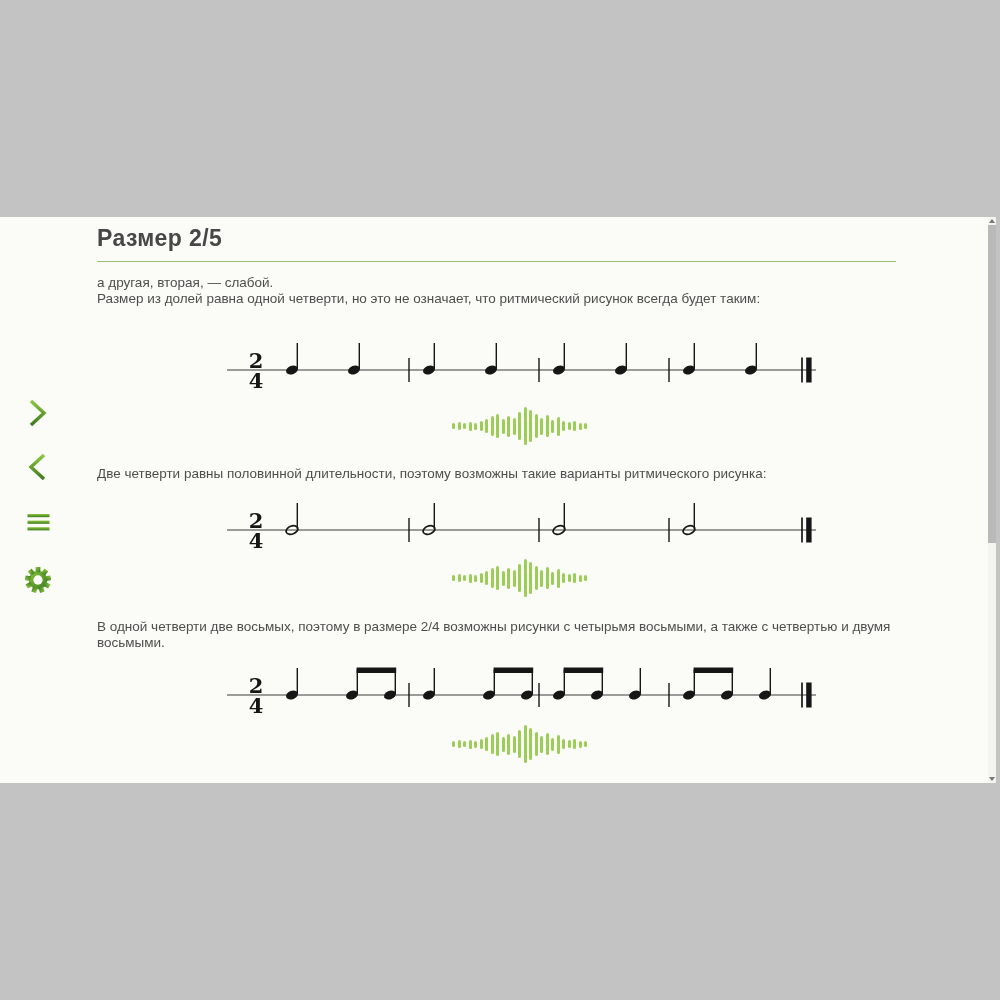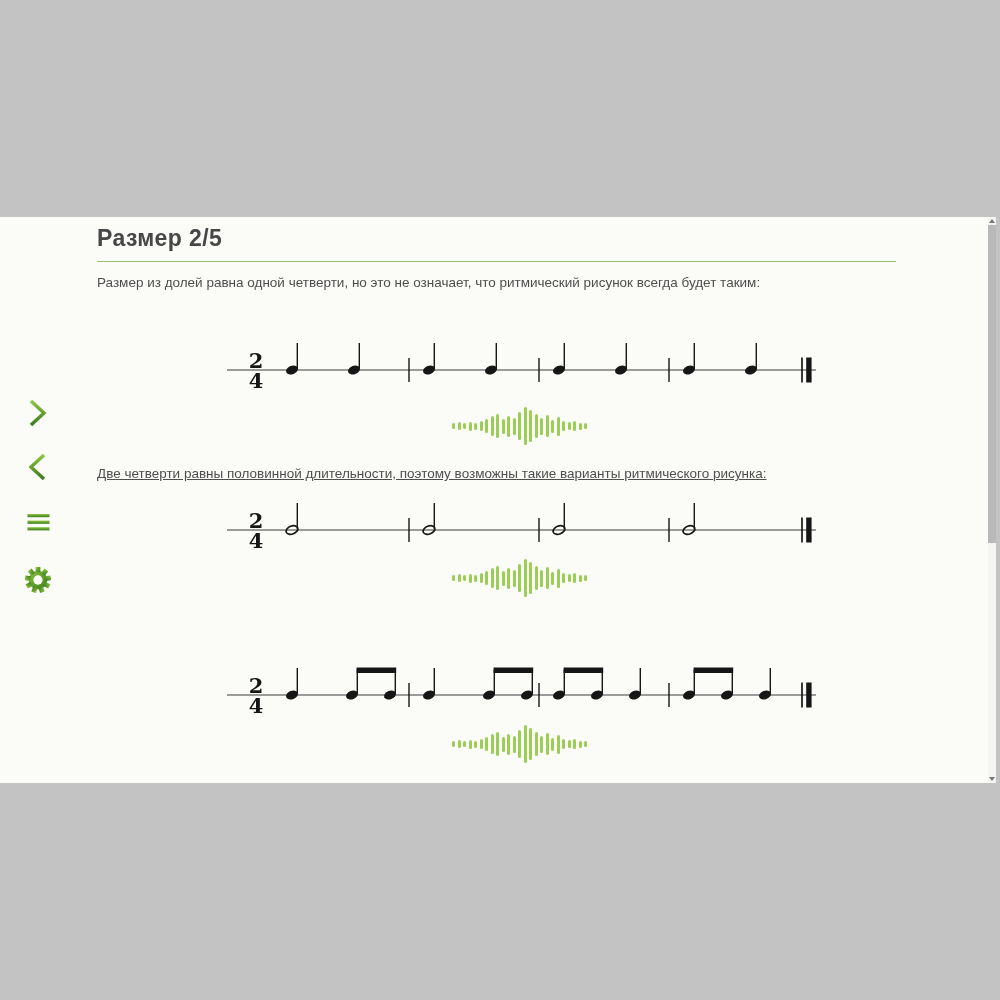--- a/index.html
+++ b/index.html
@@ -20,21 +20,21 @@
   .divider{
     position:absolute;left:97px;top:44px;width:799px;height:1px;
     background:var(--divider,#9cbe74);
   }
   .para{
     position:absolute;left:97px;
     font-size:13.5px;line-height:15.8px;color:var(--text,#4e4e4e);
     white-space:nowrap;
   }
   .p1{top:58px;}
-  .p2{top:249px;text-decoration:underline;}
+  .p2{top:249px;}
   .p3{top:402px;}
   .stave{position:absolute;left:225px;width:594px;height:56px;}
   .s1{top:121px;}
   .s2{top:281px;}
   .s3{top:446px;}
   .wf{
     position:absolute;left:452px;height:46px;
     display:flex;align-items:center;gap:2.5px;cursor:pointer;
   }
   .wf1{top:186px;}
@@ -63,20 +63,21 @@
   .sb-arrow.down{bottom:2px;border-top:4px solid #777;}
 </style>
 </head>
 <body style="--backdrop: #c3c3c3; --pagebg: #fbfbf8; --title: #474747; --text: #4e4e4e; --divider: #9cbe74; --wave: #9ccd56; --thumb: #b9b9b9;">
 
 <div class="page">
   <h1 class="title">Размер 2/5</h1>
   <div class="divider"></div>
 
   <div class="para p1">
+      <div>а другая, вторая, — слабой.</div>
       <div>Размер из долей равна одной четверти, но это не означает, что ритмический рисунок всегда будет таким:</div>
     </div>
   <svg class="stave s1" viewBox="0 0 594 56">
       <line x1="2" y1="32" x2="591" y2="32" stroke="#3c3c3c" stroke-width="1.2"></line>
       <text x="31" y="29.5" font-family="&quot;DejaVu Serif&quot;,&quot;Liberation Serif&quot;,serif" font-weight="bold" font-size="21" text-anchor="middle" fill="#161616">2</text>
       <text x="31" y="49.5" font-family="&quot;DejaVu Serif&quot;,&quot;Liberation Serif&quot;,serif" font-weight="bold" font-size="21" text-anchor="middle" fill="#161616">4</text>
       <ellipse cx="67" cy="32" rx="6.2" ry="4.2" fill="#161616" transform="rotate(-21 67 32)"></ellipse>
       <line x1="72.3" y1="31" x2="72.3" y2="5" stroke="#161616" stroke-width="1.4"></line>
       <ellipse cx="129" cy="32" rx="6.2" ry="4.2" fill="#161616" transform="rotate(-21 129 32)"></ellipse>
       <line x1="134.3" y1="31" x2="134.3" y2="5" stroke="#161616" stroke-width="1.4"></line>
@@ -168,20 +169,24 @@
       <span class="bar" style="height: 22px;"></span>
       <span class="bar" style="height: 13px;"></span>
       <span class="bar" style="height: 19px;"></span>
       <span class="bar" style="height: 10px;"></span>
       <span class="bar" style="height: 8px;"></span>
       <span class="bar" style="height: 10px;"></span>
       <span class="bar" style="height: 7px;"></span>
       <span class="bar" style="height: 6px;"></span>
     </div>
 
+  <div class="para p3">
+      <div>В одной четверти две восьмых, поэтому в размере 2/4 возможны рисунки с четырьмя восьмыми, а также с четвертью и двумя</div>
+      <div>восьмыми.</div>
+    </div>
   <svg class="stave s3" viewBox="0 0 594 56">
       <line x1="2" y1="32" x2="591" y2="32" stroke="#3c3c3c" stroke-width="1.2"></line>
       <text x="31" y="29.5" font-family="&quot;DejaVu Serif&quot;,&quot;Liberation Serif&quot;,serif" font-weight="bold" font-size="21" text-anchor="middle" fill="#161616">2</text>
       <text x="31" y="49.5" font-family="&quot;DejaVu Serif&quot;,&quot;Liberation Serif&quot;,serif" font-weight="bold" font-size="21" text-anchor="middle" fill="#161616">4</text>
       <ellipse cx="67" cy="32" rx="6.2" ry="4.2" fill="#161616" transform="rotate(-21 67 32)"></ellipse>
       <line x1="72.3" y1="31" x2="72.3" y2="5" stroke="#161616" stroke-width="1.4"></line>
       <ellipse cx="127" cy="32" rx="6.2" ry="4.2" fill="#161616" transform="rotate(-21 127 32)"></ellipse>
       <line x1="132.3" y1="31" x2="132.3" y2="6.5" stroke="#161616" stroke-width="1.4"></line>
       <ellipse cx="165" cy="32" rx="6.2" ry="4.2" fill="#161616" transform="rotate(-21 165 32)"></ellipse>
       <line x1="170.3" y1="31" x2="170.3" y2="6.5" stroke="#161616" stroke-width="1.4"></line>

